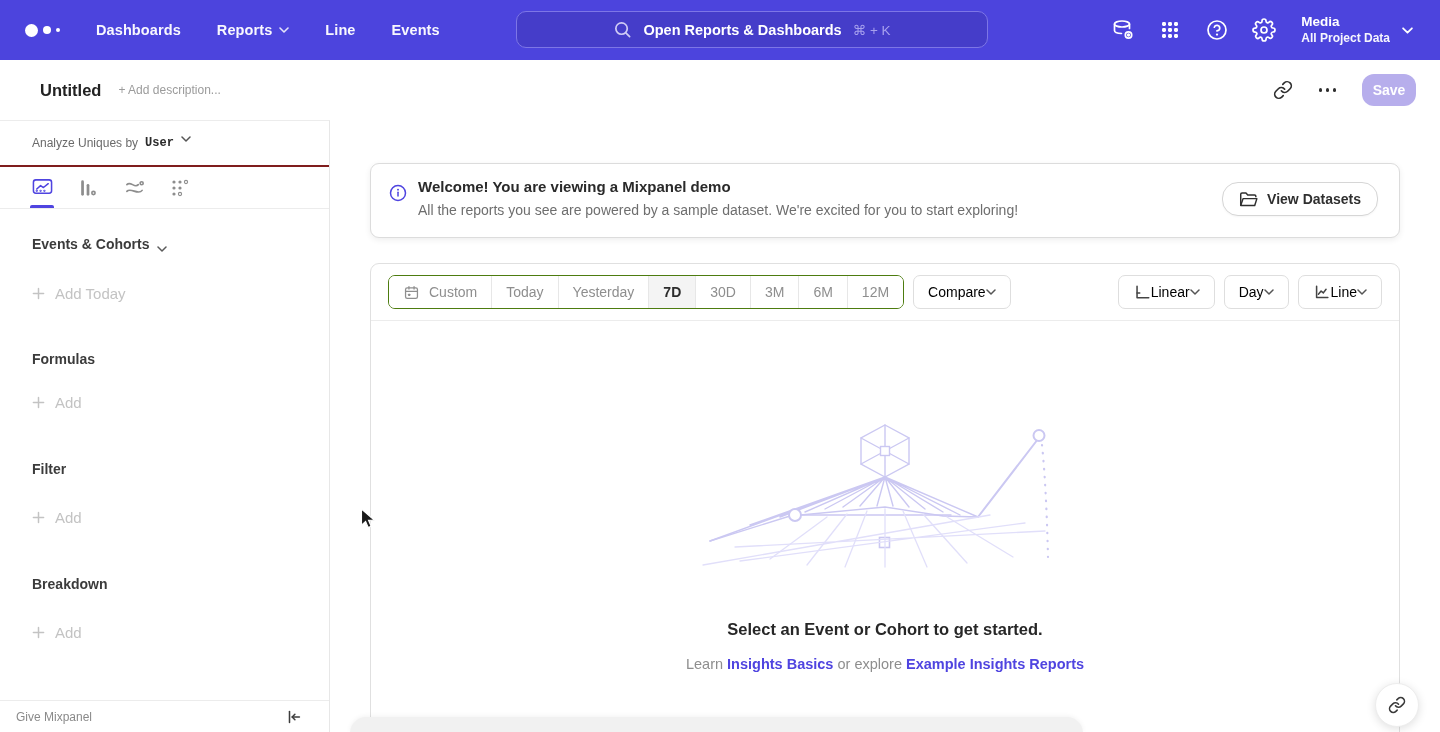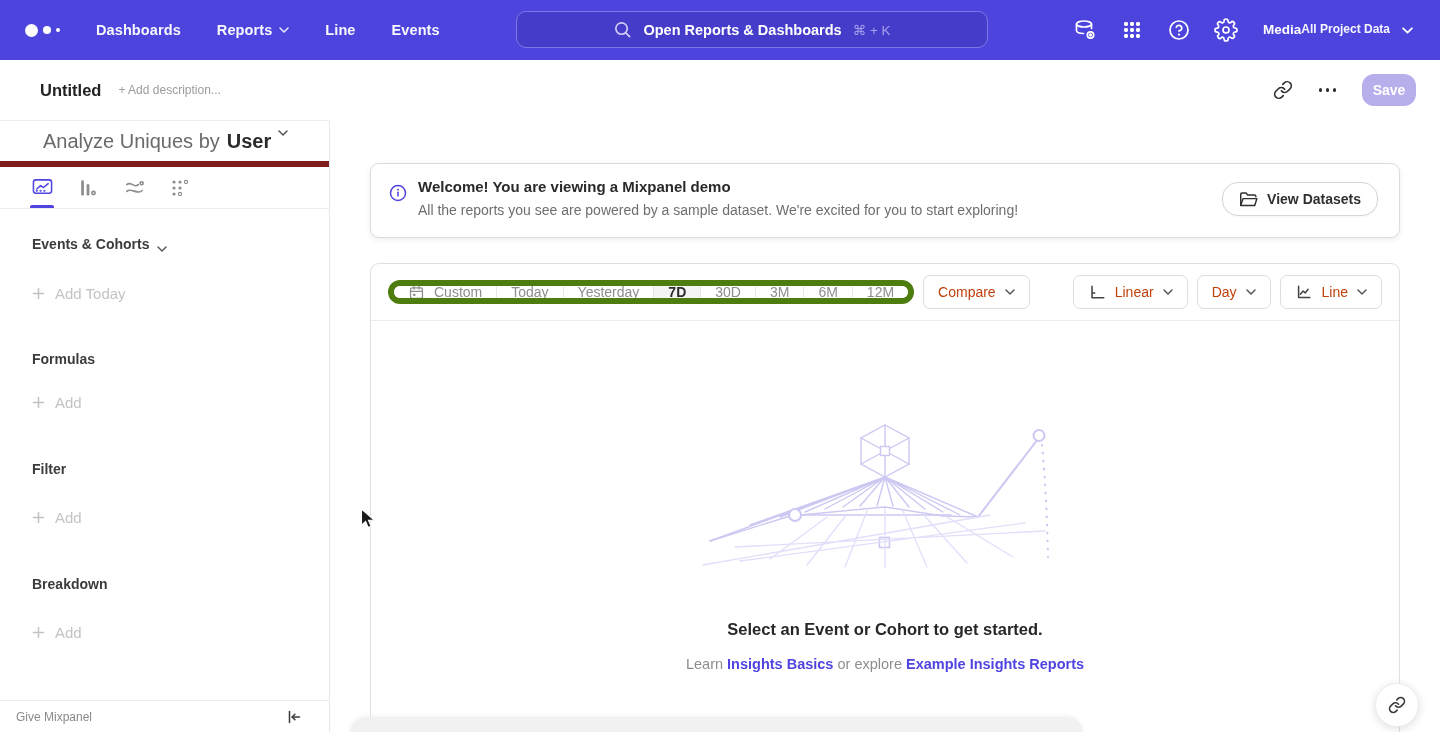--- a/index.html
+++ b/index.html
@@ -15,40 +15,40 @@
   .logo .d3 { width:4px; height:4px; border-radius:50%; background:#fff; }
   .nav-menu { display:flex; align-items:center; gap:36px; margin-left:36px; }
   .nav-item { color:rgba(255,255,255,.96); font-size:14.5px; font-weight:600; letter-spacing:.1px; display:flex; align-items:center; gap:7px; cursor:pointer; }
   .nav-item .chev { color:rgba(255,255,255,.85); }
   .searchbar { position:absolute; left:516px; top:11px; width:472px; height:37px; background:#453dc9; border:1px solid #7d76e6; border-radius:10px; display:flex; align-items:center; justify-content:center; gap:11px; cursor:pointer; }
   .searchbar .ph { color:#fff; font-size:14.5px; font-weight:600; }
   .searchbar .sc { color:#a7a1ee; font-size:13.5px; }
   .topnav-right { position:absolute; right:27px; top:0; height:60px; display:flex; align-items:center; gap:23px; }
   .top-icon { color:#fff; width:24px; height:24px; cursor:pointer; }
   .project-block { display:flex; align-items:center; gap:12px; cursor:pointer; margin-left:2px; }
-  .project-text { display:flex; flex-direction:row; line-height:1.25; }
+  .project-text { display:flex; flex-direction:column; line-height:1.25; }
   .project-name { color:#fff; font-size:13.5px; font-weight:700; }
   .project-scope { color:#fff; font-size:12px; font-weight:700; opacity:.95; }
   .chev { display:inline-block; }
 
   
   .report-header { position:absolute; left:0; top:60px; width:1440px; height:60px; background:#fff; display:flex; align-items:center; }
   .report-title { margin-left:40px; font-size:16.5px; font-weight:700; color:#222; cursor:text; }
   .report-desc { margin-left:17px; font-size:12px; color:#9b9b9b; cursor:text; }
   .header-right { position:absolute; right:24px; top:0; height:60px; display:flex; align-items:center; gap:22px; }
   .hdr-icon { color:#2f2f2f; width:20px; height:20px; cursor:pointer; }
   .dots3 { display:flex; gap:3.5px; align-items:center; cursor:pointer; padding:4px; }
   .dots3 i { width:3.5px; height:3.5px; background:#2f2f2f; border-radius:50%; }
   .save-btn { width:54px; height:32px; border-radius:12px; background:#b7aeec; color:#fff; font-size:14px; font-weight:600; border:none; cursor:pointer; font-family:inherit; }
 
   
   .sidebar { position:absolute; left:0; top:120px; width:330px; height:612px; background:#fff; border-right:1px solid #e7e7e7; border-top:1px solid #ececec; }
-  .analyze-row { height:46px; display:flex; align-items:center; padding-left:43px; border-bottom:6px solid #7f1d1d; font-size:20px; }
+  .analyze-row { height:46px; display:flex; align-items:center; padding-left:32px; border-bottom:2px solid #7f1d1d; font-size:12px; }
   .analyze-prefix { color:#6a6a6a; }
-  .analyze-selector { display:flex; align-items:flex-start; gap:7px; margin-left:7px; cursor:pointer; }
+  .analyze-selector { display:flex; align-items:flex-start; gap:7px; margin-left:7px; cursor:pointer;font-family:Liberation Mono, monospace; }
   .analyze-value { color:#2b2b2b; font-weight:600; }
   .analyze-selector .chev { color:#555; }
   .tabs-row { height:42px; display:flex; align-items:stretch; padding-left:31px; gap:24px; border-bottom:1px solid #ececec; }
   .tab { width:22px; display:flex; align-items:center; justify-content:center; position:relative; cursor:pointer; color:#8d8d8d; }
   .tab.selected { color:#4f44e0; }
   .tab.selected::after { content:""; position:absolute; bottom:0; left:-1px; right:-1px; height:3px; background:#4f44e0; border-radius:2px 2px 0 0; }
   .side-sections { padding-left:32px; }
   .section-title { display:flex; align-items:flex-end; gap:8px; font-size:14px; font-weight:700; color:#3b3b3b; }
   .section-title .chev { color:#5a5a5a; }
   .add-action { display:flex; align-items:center; gap:10px; font-size:15px; color:#c3c3c3; cursor:pointer; }
@@ -69,26 +69,26 @@
   .banner { position:absolute; left:370px; top:163px; width:1030px; height:75px; background:#fff; border:1px solid #dcdcdc; border-radius:9px; box-shadow:0 2px 6px rgba(0,0,0,.07); }
   .banner-info { position:absolute; left:18px; top:20px; color:#4f44e0; width:18px; height:18px; }
   .banner-title { position:absolute; left:47px; top:14px; font-size:15px; font-weight:700; color:#2a2a2a; }
   .banner-sub { position:absolute; left:47px; top:38px; font-size:14px; color:#6e6e6e; }
   .view-datasets { position:absolute; right:21px; top:18px; height:32px; border-radius:16px; border:1px solid #d6d6d6; background:#fff; display:flex; align-items:center; gap:9px; padding:16px 16px; font-size:14px; font-weight:600; color:#2f2f2f; cursor:pointer; box-shadow:0 1px 2px rgba(0,0,0,.04); font-family:inherit; }
   .view-datasets .ficon { color:#2f2f2f; }
 
   
   .chart-card { position:absolute; left:370px; top:263px; width:1030px; height:480px; background:#fff; border:1px solid #e0e0e0; border-radius:9px; }
   .controls-row { height:57px; border-bottom:1px solid #ececec; display:flex; align-items:center; padding:0 17px; }
-  .seg-control { display:flex; align-items:stretch; height:24px; border:6px solid #4d7c0f; border-radius:16px; overflow:hidden; background:#fff; }
+  .seg-control { display:flex; align-items:stretch; height:34px; border:1px solid #4d7c0f; border-radius:7px; overflow:hidden; background:#fff; }
   .seg-item { display:flex; align-items:center; gap:9px; padding:0 14px; font-size:14px; color:#8e8e8e; border-left:1px solid #e7e7e7; cursor:pointer; background:#fff; font-family:inherit; border-top:none;border-bottom:none;border-right:none; }
   .seg-item:first-child { border-left:none; }
   .seg-item.selected { background:#f4f4f4; color:#2c2c2c; font-weight:600; }
   .seg-item .cal { color:#8e8e8e; }
-  .pill-btn { display:flex; align-items:center; gap:9px; height:34px; padding:0 14px; border:1px solid #dedede; border-radius:7px; background:#fff; font-size:14px; color:#c2410c; cursor:pointer; font-family:inherit; }
+  .pill-btn { display:flex; align-items:center; height:34px; padding:0 14px; border:1px solid #dedede; border-radius:7px; background:#fff; font-size:14px; color:#000000; cursor:pointer; font-family:inherit; }
   .pill-btn .chev { color:#555; }
   .pill-btn .picon { color:#444; }
   .compare-btn { margin-left:9px; }
   .controls-right { margin-left:auto; display:flex; gap:9px; }
 
   
   .empty-state { position:absolute; left:0; top:155px; width:100%; text-align:center; }
   .illus { display:inline-block; }
   .empty-title { margin-top:45px; font-size:16.5px; font-weight:700; color:#272727; }
   .empty-links { margin-top:17px; font-size:14.5px; color:#8e8e8e; }

